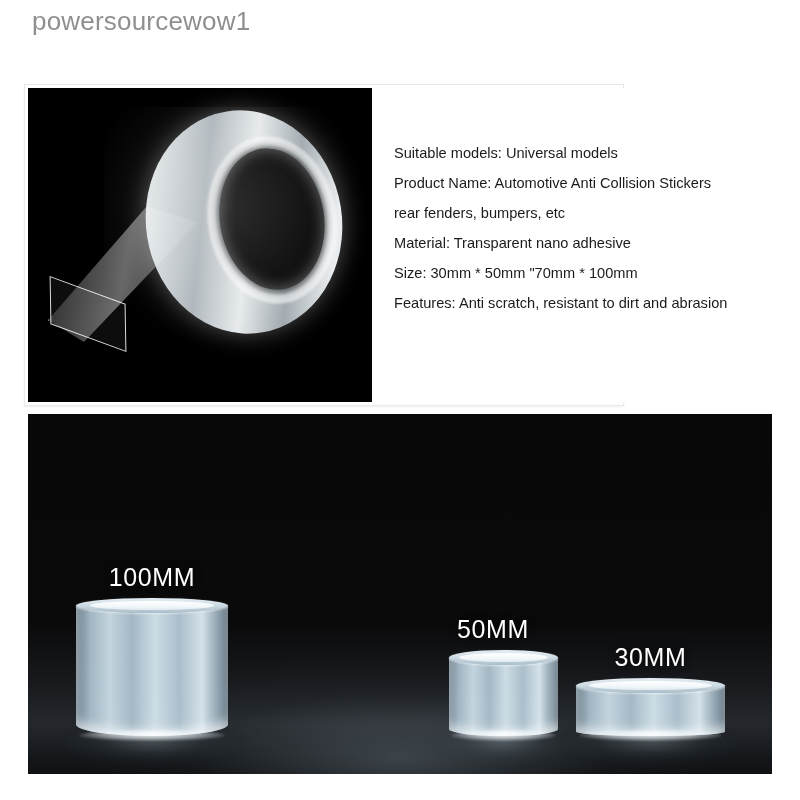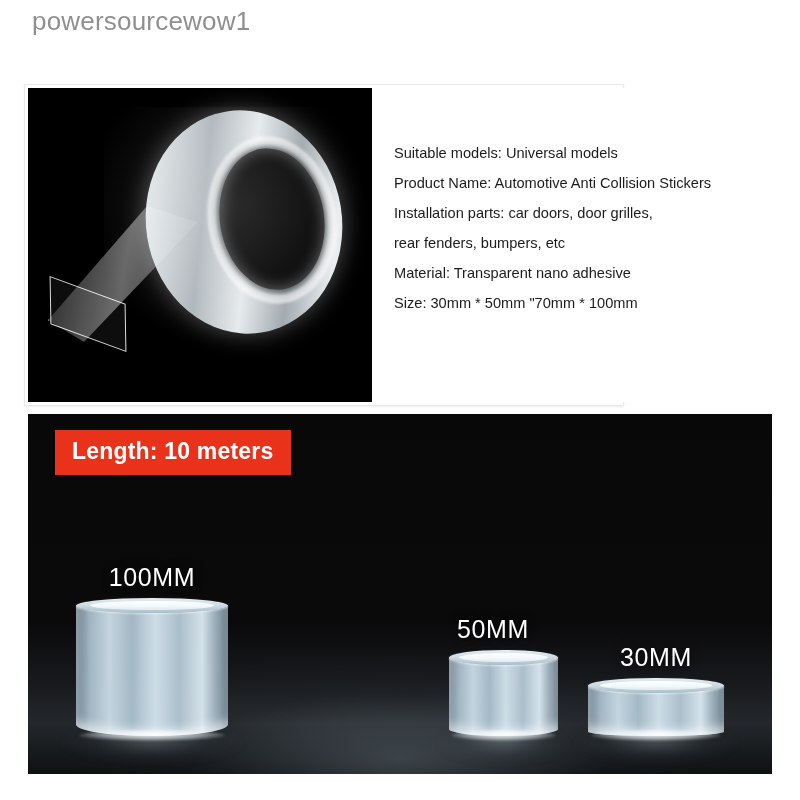--- a/index.html
+++ b/index.html
@@ -227,31 +227,30 @@
         <div class="roll-tail-edge"></div>
         <div class="roll-outer"></div>
         <div class="roll-rim"></div>
         <div class="roll-inner"></div>
       </div>
     </div>
 
     <div class="spec-box">
       <div class="spec-line">Suitable models: Universal models</div>
       <div class="spec-line">Product Name: Automotive Anti Collision Stickers</div>
-      <div class="spec-line">Installation parts: car doors, door grilles,</div>
       <div class="spec-line">rear fenders, bumpers, etc</div>
       <div class="spec-line">Material: Transparent nano adhesive</div>
       <div class="spec-line">Size: 30mm * 50mm "70mm * 100mm</div>
+      <div class="spec-line">Features: Anti scratch, resistant to dirt and abrasion</div>
     </div>
 
   </section>
 
   <section class="bottom-panel">
 
-    <div class="length-badge">Length: 10 meters</div>
 
     <div class="rolls">
 
       <div class="roll-unit" style="left:48px; width:152px; height:138px;border-radius:17px;">
         <div class="roll-label">100MM</div>
         <div class="cyl">
           <div class="cyl-shadow"></div>
           <div class="cyl-body"></div>
           <div class="cyl-base"></div>
           <div class="cyl-top">
@@ -266,21 +265,21 @@
         <div class="cyl">
           <div class="cyl-shadow"></div>
           <div class="cyl-body"></div>
           <div class="cyl-base"></div>
           <div class="cyl-top">
             <div class="cyl-top-inner"></div>
           </div>
         </div>
       </div>
 
-      <div class="roll-unit" style="left:560px; width:136px; height:58px;margin-top:25px;">
+      <div class="roll-unit" style="left:548px; width:149px; height:58px;margin-top:25px;">
         <div class="roll-label">30MM</div>
         <div class="cyl">
           <div class="cyl-shadow"></div>
           <div class="cyl-body"></div>
           <div class="cyl-base"></div>
           <div class="cyl-top">
             <div class="cyl-top-inner"></div>
           </div>
         </div>
       </div>

